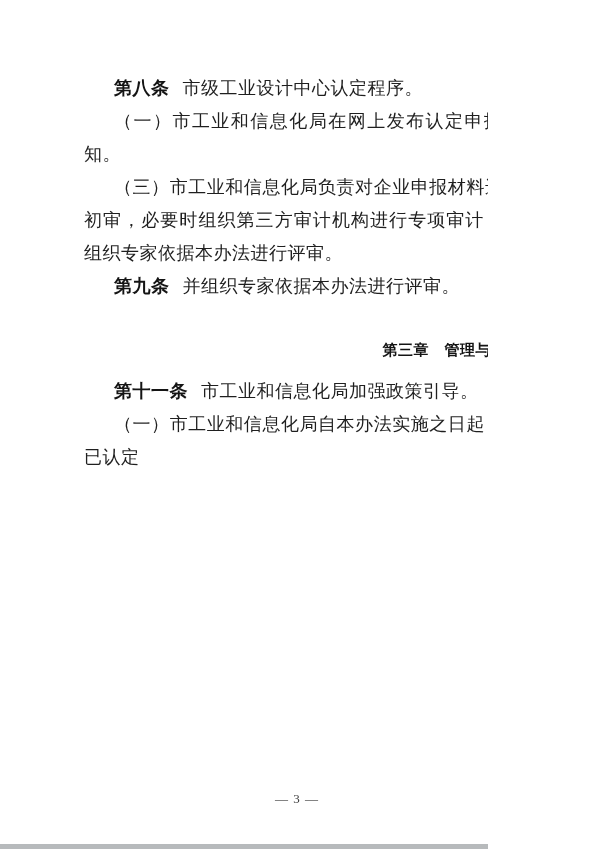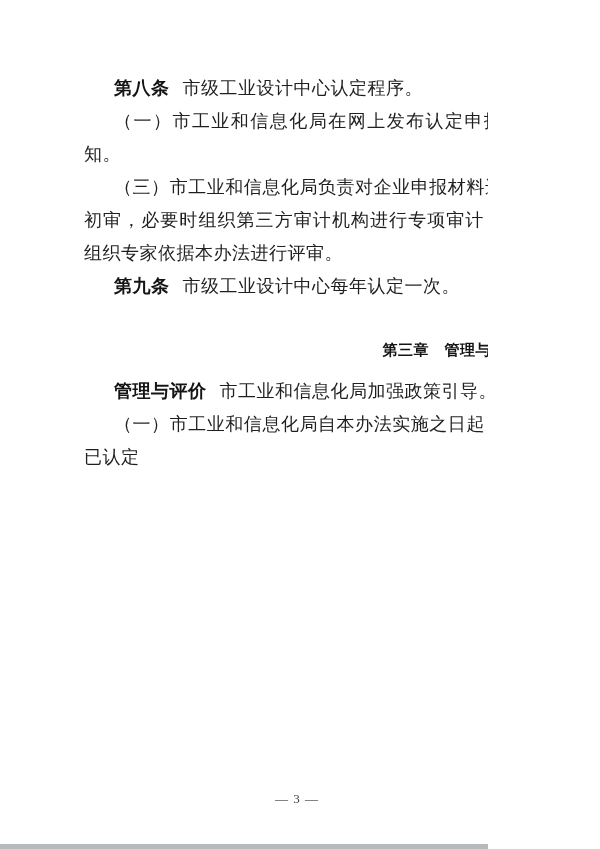--- a/index.html
+++ b/index.html
@@ -80,26 +80,26 @@
   <div class="content">
 
     <p><span class="article-label">第八条</span><span>市级工业设计中心认定程序。</span></p>
 
     <p><span>（一）市工业和信息化局在网上发布认定申报通知。</span></p>
 
 
     <p><span>（三）市工业和信息化局负责对企业申报材料进行初审，必要时组织第三方审计机构进行专项审计，并组织专家依据本办法进行评审。</span></p>
 
 
-    <p><span class="article-label">第九条</span><span>市级工业设计中心每年认定一次。</span></p>
+    <p><span class="article-label">第九条</span><span>并组织专家依据本办法进行评审。</span></p>
 
     <p class="chapter-heading">第三章　管理与评价</p>
 
 
-    <p><span class="article-label">管理与评价</span><span>市工业和信息化局加强政策引导。</span></p>
+    <p><span class="article-label">第十一条</span><span>市工业和信息化局加强政策引导。</span></p>
 
     <p><span>（一）市工业和信息化局自本办法实施之日起，对已认定</span></p>
 
   </div>
 
   <div class="page-footer">— 3 —</div>
 
   <div class="edge-right"></div>
   <div class="edge-bottom"></div>
 

